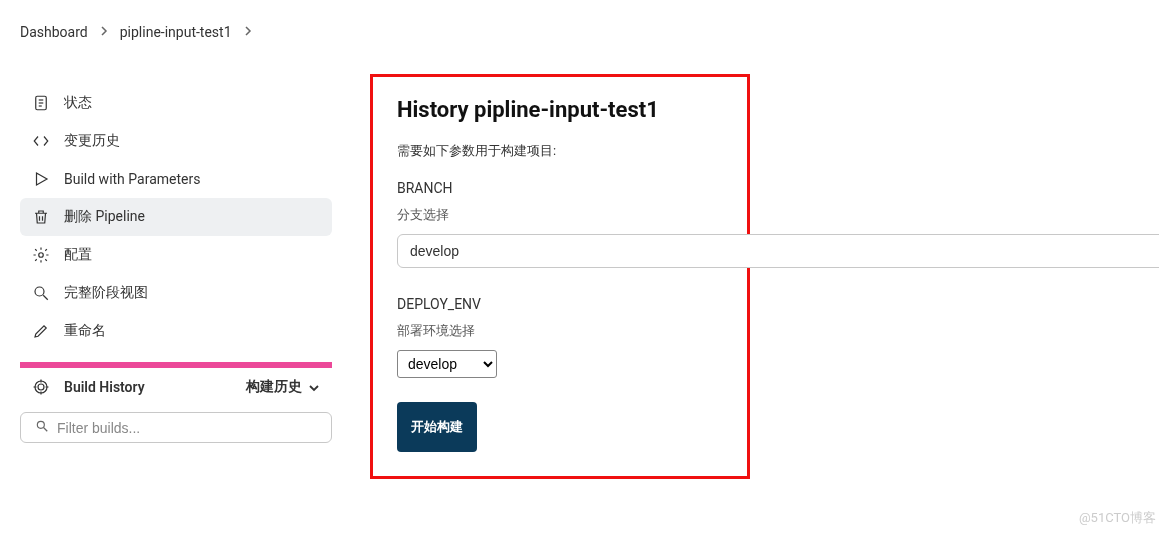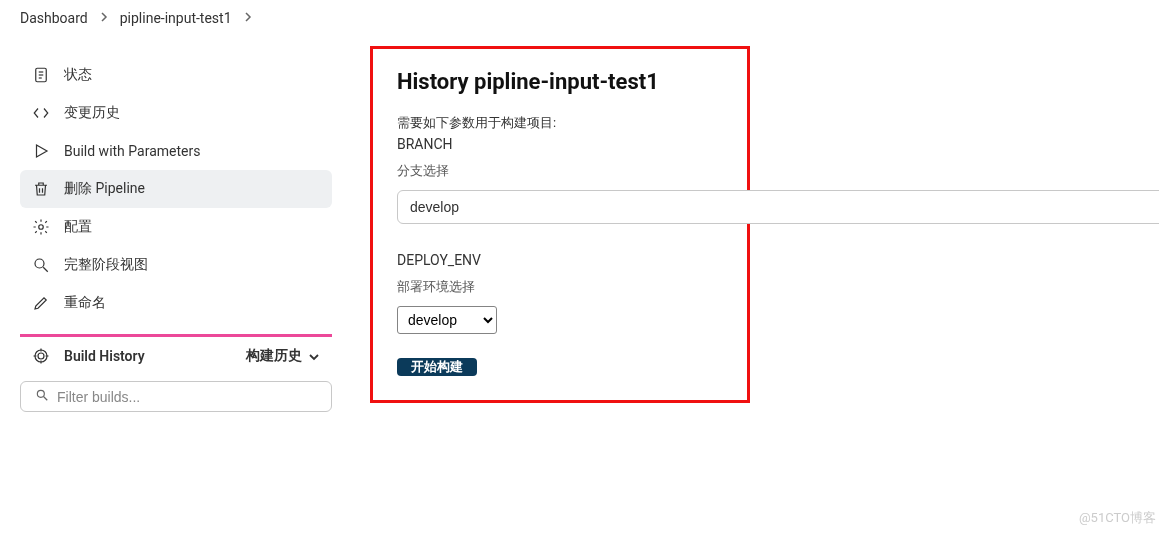--- a/index.html
+++ b/index.html
@@ -9,21 +9,21 @@
       color: #333;
       background: #fff;
       width: 1159px;
       height: 533px;
       overflow: hidden;
       position: relative;
     }
     .breadcrumb {
       display: flex;
       align-items: center;
-      padding: 10px 20px;
+      padding: 24px 20px;
       gap: 12px;
       color: #333;
       text-align: right;
     }
     .breadcrumb-item {
       cursor: pointer;
     }
     .breadcrumb-sep {
       color: #666;
       font-size: 12px;
@@ -56,21 +56,21 @@
       color: #333;
       flex-shrink: 0;
     }
     .sidebar-icon svg { width: 18px; height: 18px; stroke: currentColor; fill: none; stroke-width: 1.6; }
     .build-history-header {
       display: flex;
       align-items: center;
       justify-content: space-between;
       padding: 10px 12px;
       margin-top: 12px;
-      border-top: 3px solid #ec4899;
+      border-top: 6px solid #ec4899;
       font-weight: 600;
     }
     .build-history-header .left {
       display: flex;
       align-items: center;
       gap: 14px;
     }
     .build-history-header .right {
       display: flex;
       align-items: center;
@@ -107,21 +107,21 @@
     }
     .page-title {
       font-size: 22px;
       font-weight: 700;
       color: #111;
       margin-bottom: 20px;
     }
     .desc-text {
       font-size: 13px;
       color: #333;
-      margin-bottom: 4px;
+      margin-bottom: 20px;
     }
     .param-name {
       font-size: 14px;
       color: #333;
       margin-bottom: 10px;
     }
     .param-hint {
       font-size: 13px;
       color: #555;
       margin-bottom: 10px;
@@ -146,21 +146,21 @@
       padding: 4px 6px;
       font-size: 14px;
       background: #fff;
       cursor: pointer;
       min-width: 100px;
     }
     .submit-btn {
       background: #0b3a5a;
       color: #fff;
       border: none;
-      padding: 0 14px;
+      padding: 16px 14px;
       font-size: 13px;
       font-weight: 600;
       border-radius: 4px;
       cursor: pointer;
     }
     .watermark {
       position: absolute;
       right: 3px;
       bottom: 6px;
       color: #ccc;

